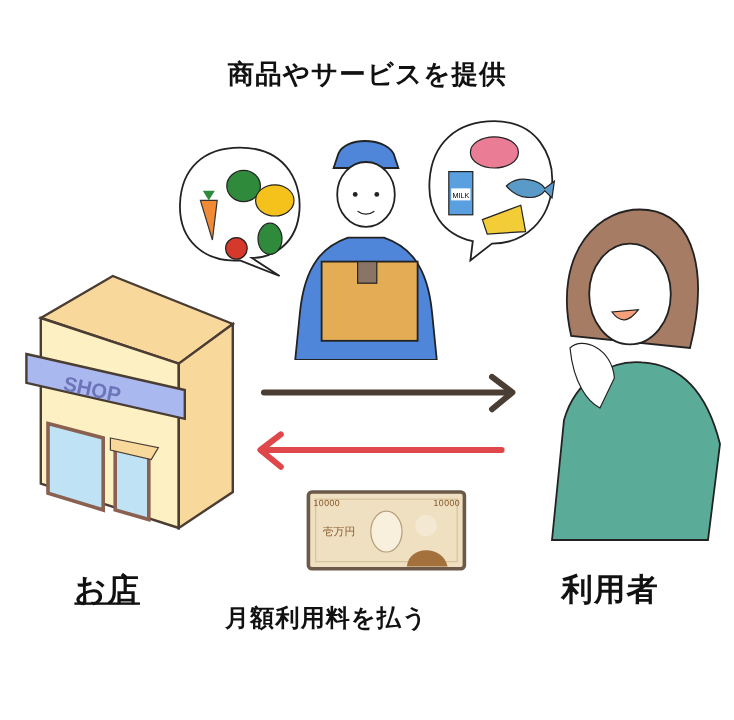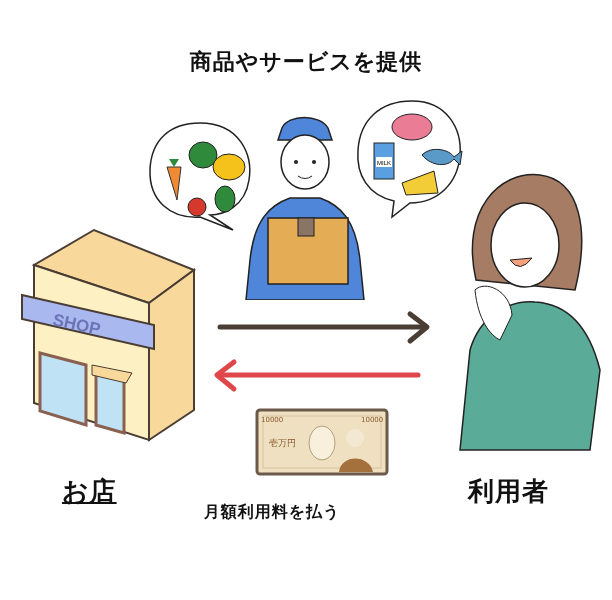--- a/index.html
+++ b/index.html
@@ -2,21 +2,21 @@
 <html><head>
 <meta charset="utf-8">
 <style>
   html, body { margin: 0; padding: 0; background: #ffffff; }
   body { width: 612px; height: 600px; position: relative; overflow: hidden;
          font-family: "DejaVu Sans", "Liberation Sans", sans-serif; }
   .label { position: absolute; font-weight: bold; color: #111; white-space: nowrap; letter-spacing: 1px; }
   #title { left: 0; width: 612px; text-align: center; top: 47px; font-size: 22px; }
   #shop-label { left: 62px; top: 474px; font-size: 26px; text-decoration: underline; }
   #user-label { left: 468px; top: 474px; font-size: 26px; }
-  #pay-label { left: 0; width: 544px; text-align: center; top: 502px; font-size: 16px; }
+  #pay-label { left: 0; width: 544px; text-align: center; top: 502px; font-size: 20px; }
   svg.abs { position: absolute; }
 </style>
 </head>
 <body>
 
 <div id="title" class="label">商品やサービスを提供</div>
 
 <svg class="abs" style="left:145px;top:115px" width="110" height="120">
   <path d="M55 8 C95 8 108 40 104 65 C100 92 78 100 65 100 L88 115 L55 102 C25 104 4 85 5 55 C6 25 25 8 55 8 Z" fill="#fff" stroke="#222" stroke-width="1.5"></path>
   <g>

